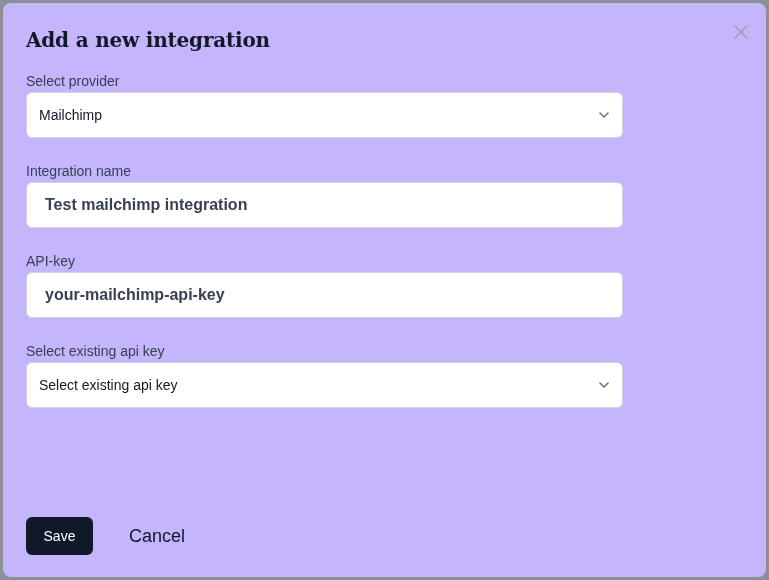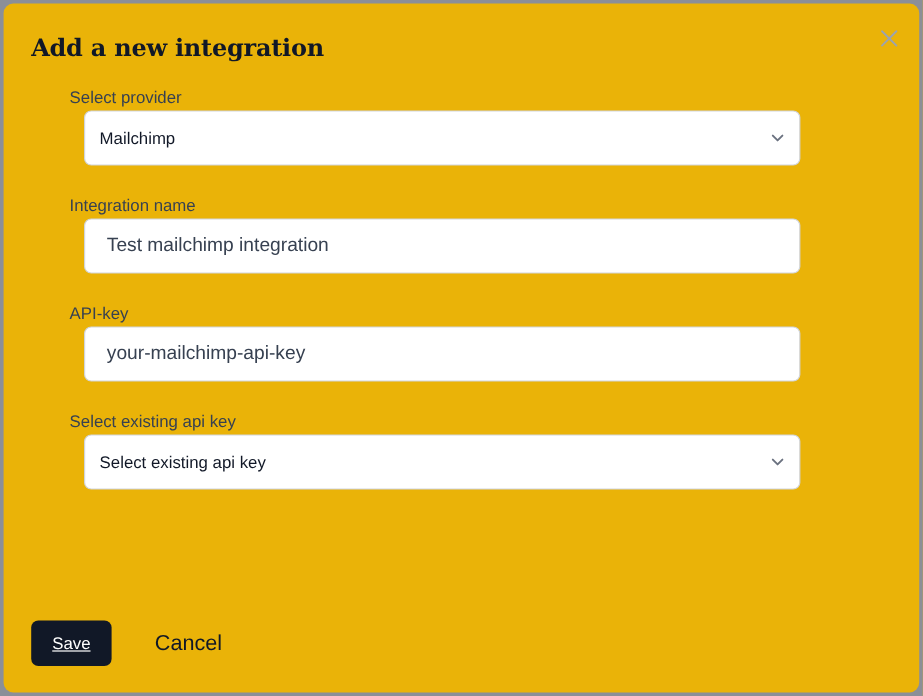--- a/index.html
+++ b/index.html
@@ -13,21 +13,21 @@
       position: relative;
       overflow: hidden;
       font-family: "Liberation Sans", "DejaVu Sans", sans-serif;
     }
     .modal {
       position: absolute;
       left: 3px;
       top: 3px;
       width: 763px;
       height: 574px;
-      background: #eab308;
+      background: #c4b5fd;
       border-radius: 8px;
       box-sizing: border-box;
     }
     .title {
       position: absolute;
       left: 23px;
       top: 25px;
       margin: 0;
       font-family: "DejaVu Serif", "Liberation Serif", serif;
       font-weight: bold;
@@ -43,52 +43,52 @@
       height: 18px;
       cursor: pointer;
       display: flex;
       align-items: center;
       justify-content: center;
     }
     .field {
       position: absolute;
       left: 23px;
       width: 597px;
-      margin-left: 32px;
     }
     .label {
       display: block;
       font-size: 14px;
       color: #374151;
       height: 18px;
       line-height: 18px;
     }
     .control {
       position: absolute;
-      left: 12px;
+      left: 0;
       top: 20px;
       width: 597px;
       height: 46px;
       box-sizing: border-box;
       border: 1px solid #d1d5db;
       border-radius: 6px;
       background: #ffffff;
       display: flex;
       align-items: center;
     }
     .select-control {
       padding-left: 12px;
       font-size: 14px;
       color: #111827;
       cursor: pointer;
     }
     .input-control {
       padding-left: 18px;
       font-size: 16px;
       color: #374151;
+      font-weight: bold;
     }
     .chevron {
       position: absolute;
       right: 12px;
       top: 50%;
       transform: translateY(-50%);
       width: 12px;
       height: 8px;
     }
     .btn-save {
@@ -98,21 +98,20 @@
       width: 67px;
       height: 38px;
       background: #111827;
       color: #ffffff;
       border-radius: 6px;
       font-size: 14px;
       display: flex;
       align-items: center;
       justify-content: center;
       cursor: pointer;
-      text-decoration: underline;
     }
     .btn-cancel {
       position: absolute;
       left: 118px;
       top: 514px;
       width: 72px;
       height: 38px;
       color: #111827;
       font-size: 18px;
       display: flex;

